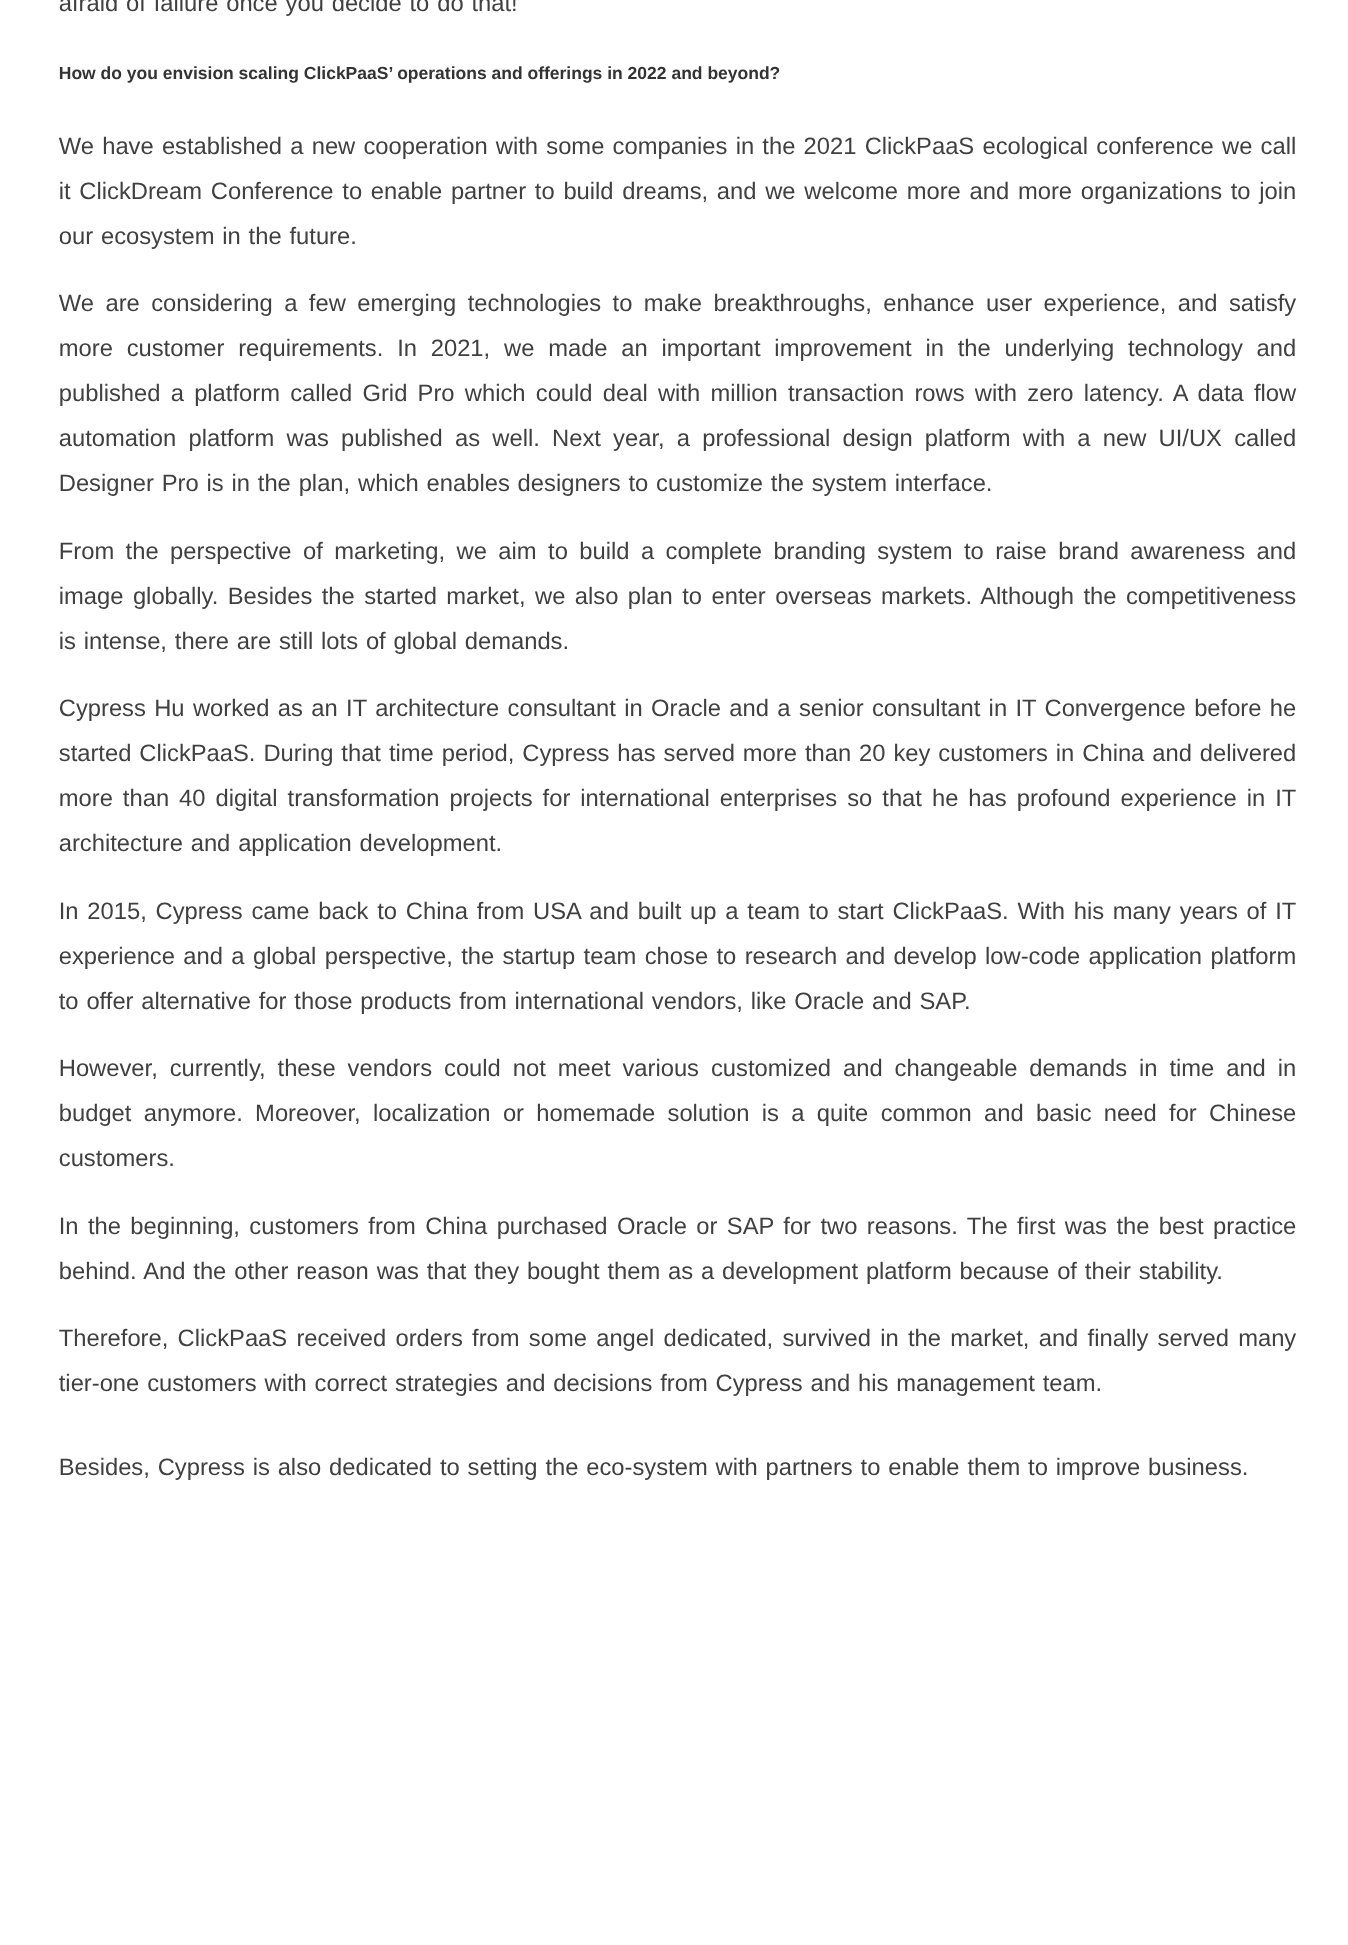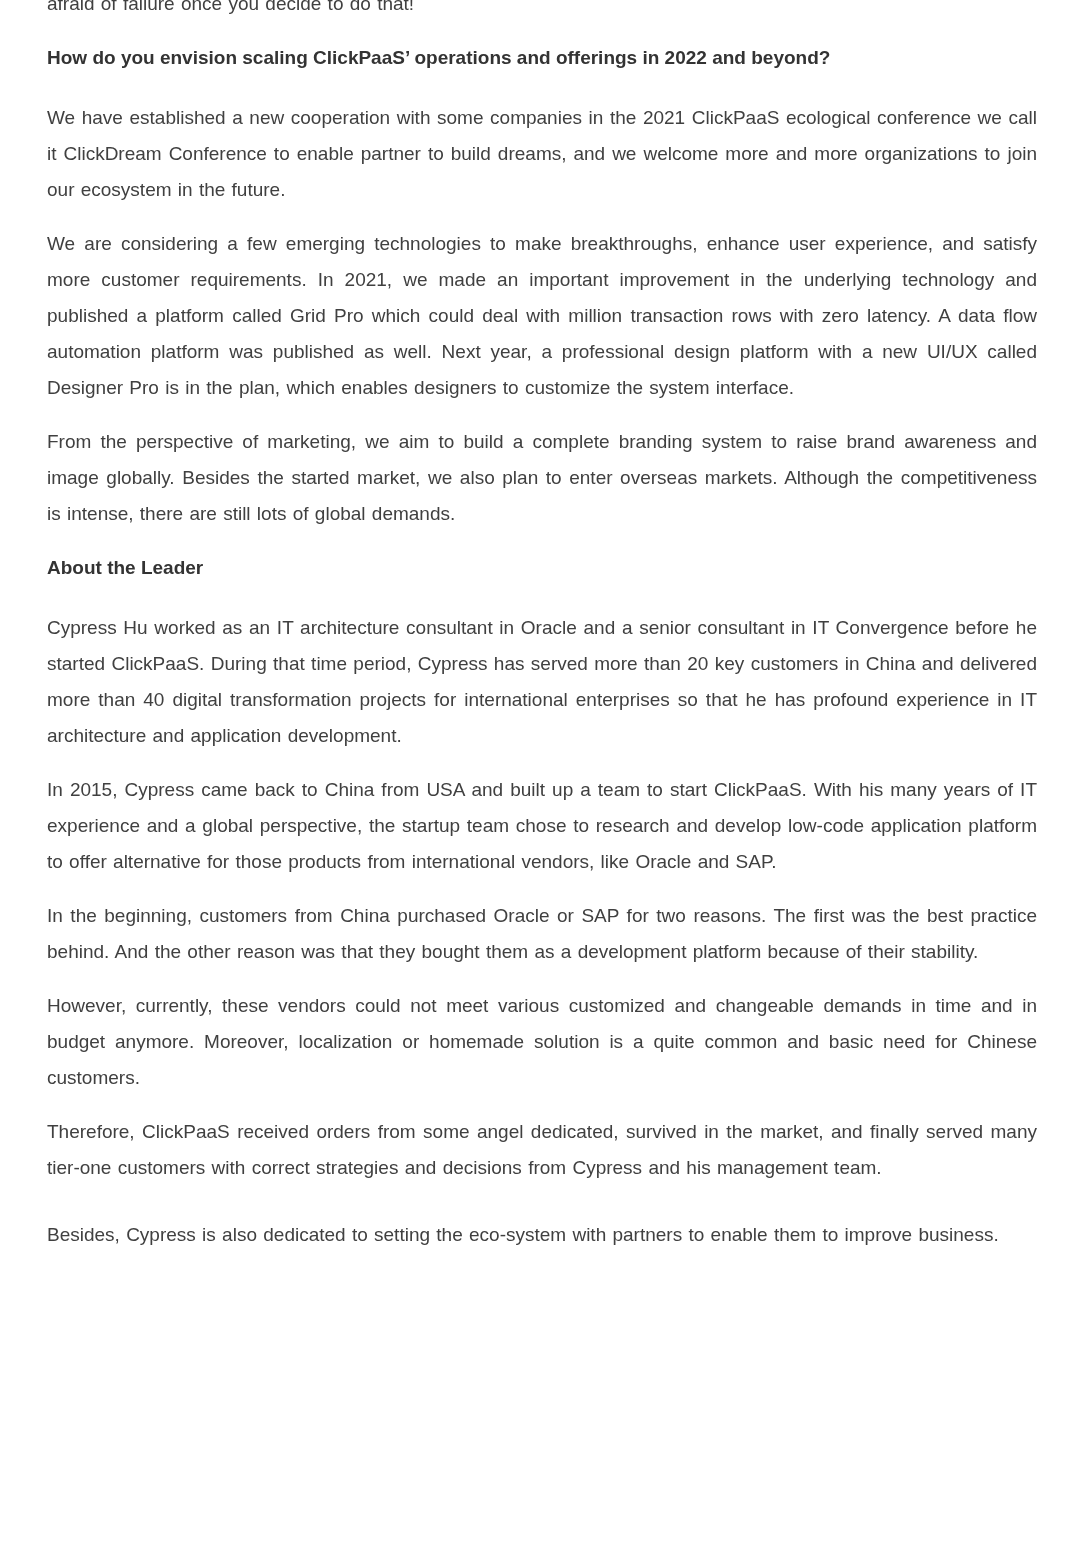--- a/index.html
+++ b/index.html
@@ -25,21 +25,21 @@
     text-align: justify;
     margin: 18px 0;
     word-spacing: 1px;
   }
   .para.cut {
     
     margin-top: -14px;
     text-align: left;
   }
   .heading {
-    font-size: 19px;
+    font-size: 14px;
     line-height: 36px;
     font-weight: bold;
     color: #333333;
     text-align: left;
     margin: 18px 0 24px 0;
   }
   .para.last {
     margin-bottom: 0;
     margin-top: 31px;
   }
@@ -53,27 +53,26 @@
 
   <h2 class="heading">How do you envision scaling ClickPaaS’ operations and offerings in 2022 and beyond?</h2>
 
 
   <p class="para">We have established a new cooperation with some companies in the 2021 ClickPaaS ecological conference we call it ClickDream Conference to enable partner to build dreams, and we welcome more and more organizations to join our ecosystem in the future.</p>
 
   <p class="para">We are considering a few emerging technologies to make breakthroughs, enhance user experience, and satisfy more customer requirements. In 2021, we made an important improvement in the underlying technology and published a platform called Grid Pro which could deal with million transaction rows with zero latency. A data flow automation platform was published as well. Next year, a professional design platform with a new UI/UX called Designer Pro is in the plan, which enables designers to customize the system interface.</p>
 
   <p class="para">From the perspective of marketing, we aim to build a complete branding system to raise brand awareness and image globally. Besides the started market, we also plan to enter overseas markets. Although the competitiveness is intense, there are still lots of global demands.</p>
 
-  <h2 class="heading">About the Leader</h2>
 
   <p class="para">Cypress Hu worked as an IT architecture consultant in Oracle and a senior consultant in IT Convergence before he started ClickPaaS. During that time period, Cypress has served more than 20 key customers in China and delivered more than 40 digital transformation projects for international enterprises so that he has profound experience in IT architecture and application development.</p>
 
   <p class="para">In 2015, Cypress came back to China from USA and built up a team to start ClickPaaS. With his many years of IT experience and a global perspective, the startup team chose to research and develop low-code application platform to offer alternative for those products from international vendors, like Oracle and SAP.</p>
 
+  <p class="para">However, currently, these vendors could not meet various customized and changeable demands in time and in budget anymore. Moreover, localization or homemade solution is a quite common and basic need for Chinese customers.</p>
+
   <p class="para">In the beginning, customers from China purchased Oracle or SAP for two reasons. The first was the best practice behind. And the other reason was that they bought them as a development platform because of their stability.</p>
-
-  <p class="para">However, currently, these vendors could not meet various customized and changeable demands in time and in budget anymore. Moreover, localization or homemade solution is a quite common and basic need for Chinese customers.</p>
 
   <p class="para">Therefore, ClickPaaS received orders from some angel dedicated, survived in the market, and finally served many tier-one customers with correct strategies and decisions from Cypress and his management team.</p>
 
   <p class="para last">Besides, Cypress is also dedicated to setting the eco-system with partners to enable them to improve business.</p>
 
 </main>
 
 </body></html>

